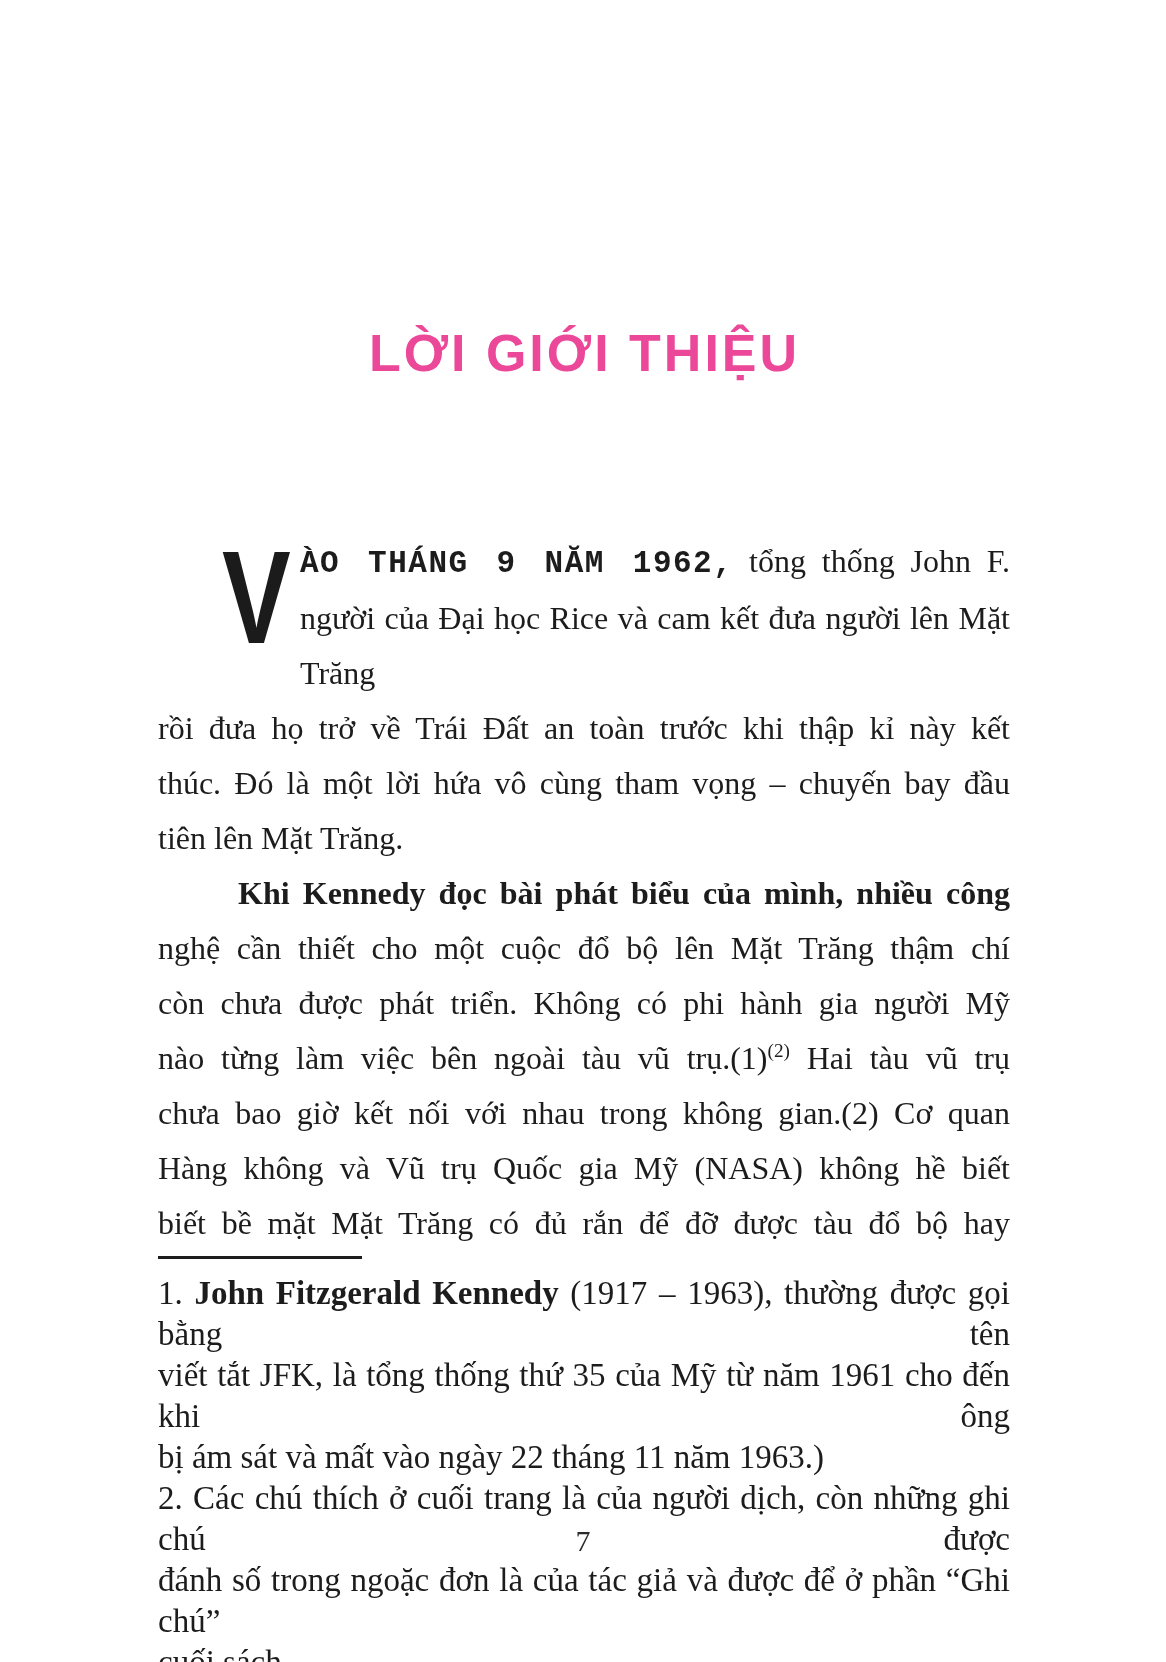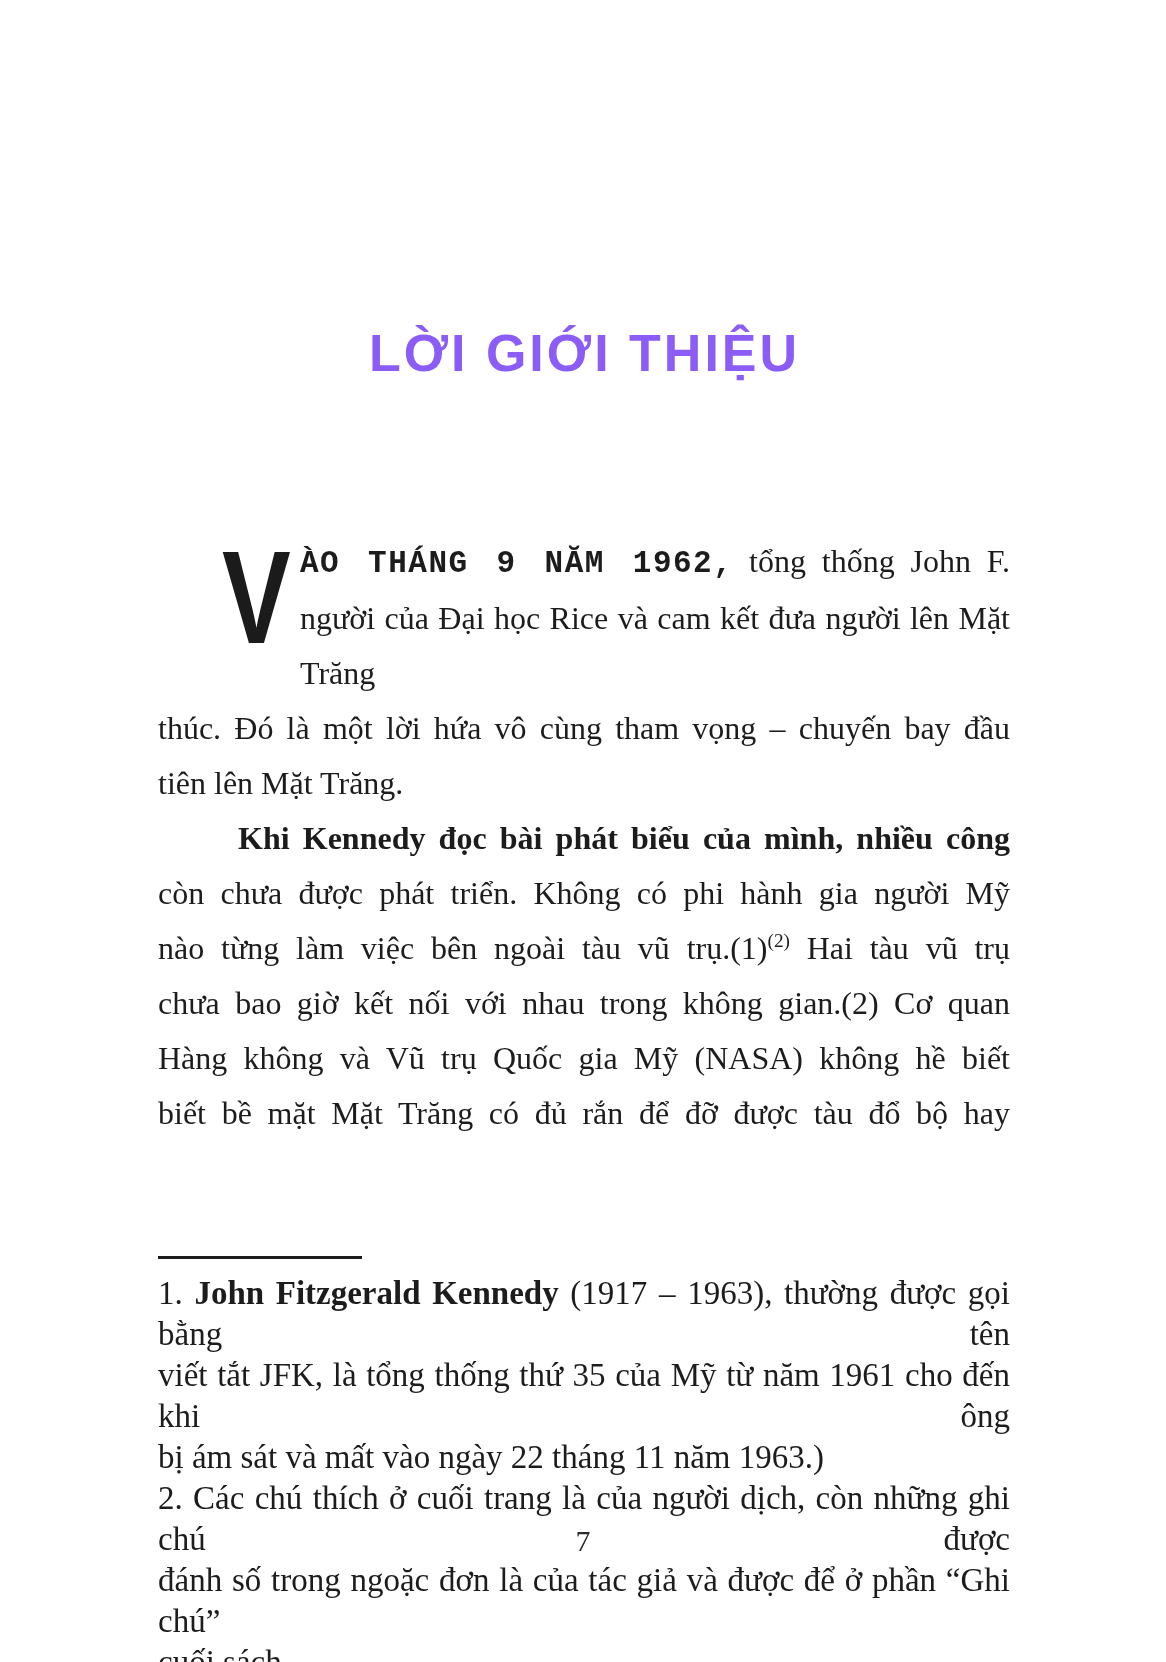--- a/index.html
+++ b/index.html
@@ -16,21 +16,21 @@
   .chapter-title {
     position: absolute;
     top: 288px;
     left: 3px;
     right: 0;
     text-align: center;
     font-family: "Liberation Sans", "DejaVu Sans", sans-serif;
     font-weight: bold;
     font-size: 52px;
     letter-spacing: 3px;
-    color: #8b5cf6;
+    color: #ec4899;
   }
   .content {
     position: absolute;
     left: 158px;
     top: 534px;
     width: 852px;
     font-size: 32px;
     line-height: 55px;
   }
   .line { text-align: justify; }
@@ -90,28 +90,30 @@
 
   <h1 class="chapter-title">LỜI GIỚI THIỆU</h1>
 
   <div class="content">
 
     <div class="para" id="para1">
       <span class="dropcap">V</span>
       <div>
           <div class="line j"><span class="lead-sans">ÀO THÁNG 9 NĂM 1962,</span><span> tổng thống John F.</span></div>
           <div class="line j"><span>người của Đại học Rice và cam kết đưa người lên Mặt Trăng</span></div>
+          <div class="line j"><span>rồi đưa họ trở về Trái Đất an toàn trước khi thập kỉ này kết</span></div>
           <div class="line j"><span>thúc. Đó là một lời hứa vô cùng tham vọng – chuyến bay đầu</span></div>
           <div class="line"><span>tiên lên Mặt Trăng.</span></div>
         </div>
     </div>
 
     <div class="para" id="para2">
       <div>
           <div class="line j"><span>Khi Kennedy đọc bài phát biểu của mình, nhiều công</span></div>
+          <div class="line j"><span>nghệ cần thiết cho một cuộc đổ bộ lên Mặt Trăng thậm chí</span></div>
           <div class="line j"><span>còn chưa được phát triển. Không có phi hành gia người Mỹ</span></div>
           <div class="line j"><span>nào từng làm việc bên ngoài tàu vũ trụ.(1)</span><sup>(2)</sup><span> Hai tàu vũ trụ</span></div>
           <div class="line j"><span>chưa bao giờ kết nối với nhau trong không gian.(2) Cơ quan</span></div>
           <div class="line j"><span>Hàng không và Vũ trụ Quốc gia Mỹ (NASA) không hề biết</span></div>
           <div class="line j"><span>biết bề mặt Mặt Trăng có đủ rắn để đỡ được tàu đổ bộ hay</span></div>
         </div>
     </div>
 
   </div>
 

